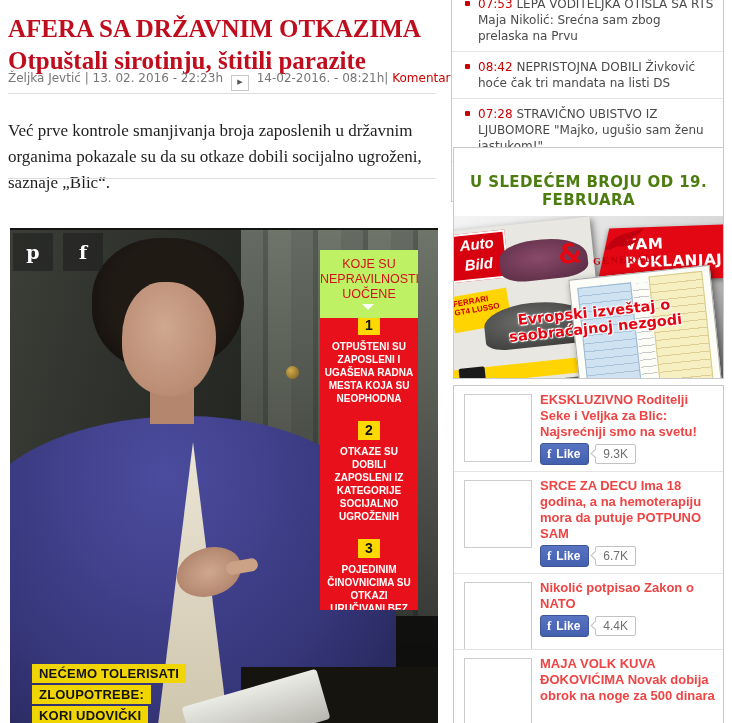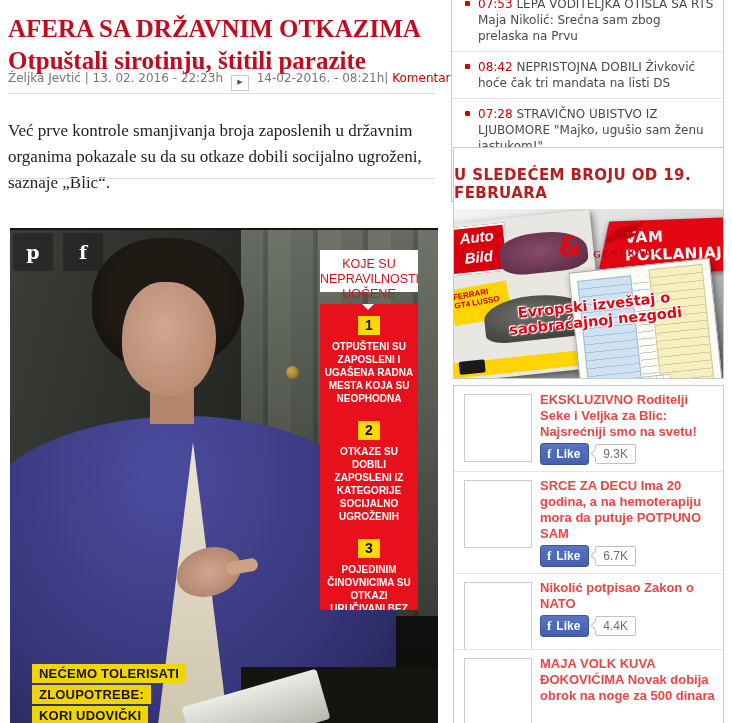--- a/index.html
+++ b/index.html
@@ -40,21 +40,21 @@
         background:radial-gradient(#cfa88f,#a87a62);transform:rotate(-18deg);}
   .finger{position:absolute;left:216px;top:330px;width:32px;height:13px;border-radius:7px;background:#cba286;transform:rotate(-10deg);}
   .desk{position:absolute;right:0;bottom:0;width:46%;height:58px;background:#16140f;}
   .paper{position:absolute;left:176px;bottom:-14px;width:140px;height:52px;border-radius:4px;
          background:linear-gradient(#ebebe6,#b8b8b0);transform:rotate(-16deg);}
 
   .share{position:absolute;left:3px;top:3px;}
   .btn-share{display:inline-block;width:40px;height:38px;margin-right:5px;background:rgba(30,30,30,.55);
              color:#fff;text-align:center;font:700 19px/38px "DejaVu Serif",serif;}
 
-  .info-head{position:absolute;left:310px;top:20px;width:98px;height:42px;background:#ffffff;color:#d6121c;
+  .info-head{position:absolute;left:310px;top:20px;width:98px;height:68px;background:#bef264;color:#d6121c;
              font:400 12.5px/15px "Liberation Sans",sans-serif;text-align:center;padding-top:7px;box-sizing:border-box;z-index:3;}
   .notch{position:absolute;left:352px;top:74px;width:0;height:0;border:6px solid transparent;border-top-color:#fff;z-index:4;}
   .info-body{position:absolute;left:310px;top:74px;width:98px;height:306px;background:#e8111b;
              text-align:center;padding-top:4px;box-sizing:border-box;z-index:2;overflow:hidden;}
   .badge{display:inline-block;width:22px;height:19px;background:#ffd800;color:#131313;
          font:700 14px/19px "Liberation Sans",sans-serif;margin:8px 0 5px;}
   .gap2{margin-top:16px;}
   .info-text{color:#fff;font:700 10px/13px "Liberation Sans",sans-serif;padding:0 3px;}
 
   .caption{position:absolute;left:22px;top:434px;z-index:3;}
@@ -67,21 +67,21 @@
              font-size:12px;line-height:16px;color:#4a4a4a;}
   .dot{position:absolute;left:13px;top:12px;width:5px;height:5px;background:#cc0000;border-radius:1px;}
   .news-time{color:#cc0000;}
   .news-footer{display:flex;justify-content:space-between;align-items:center;padding:8px 8px 8px 12px;}
   .news-footer-label{font-weight:700;font-size:13px;color:#333;}
   .arrow-btn{display:inline-block;width:26px;height:20px;border:1px solid #b9b9b9;background:#f3f3f3;
              color:#a9292b;font-size:10px;line-height:20px;text-align:center;margin-left:5px;cursor:pointer;}
 
   
   #banner{position:absolute;left:453px;top:147px;width:271px;height:232px;border:1px solid #c9c9c9;background:#fff;box-sizing:border-box;overflow:hidden;}
-  .banner-head{margin-top:18px;text-align:left;color:#b91c1c;font:700 15px/18px "DejaVu Sans",sans-serif;letter-spacing:.4px;}
+  .banner-head{margin-top:25px;text-align:center;color:#4d7c0f;font:700 15px/18px "DejaVu Sans",sans-serif;letter-spacing:.4px;}
   .promo{position:relative;margin-top:7px;height:197px;overflow:hidden;
          background:linear-gradient(160deg,#f5f5f5 0%,#d8d8d8 35%,#9a9a9a 70%,#5d5d5d 100%);}
   .mag{position:absolute;left:-8px;top:8px;width:152px;height:158px;transform:rotate(-6deg);
        background:#e9e7e1;box-shadow:2px 3px 7px rgba(0,0,0,.5);z-index:2;}
   .mag-logo{position:absolute;left:8px;top:4px;width:54px;height:44px;background:#d6000e;border:2px solid #fff;
             color:#fff;font:700 15px/20px "Liberation Sans",sans-serif;font-style:italic;text-align:center;}
   .mag-car1{position:absolute;right:6px;top:18px;width:88px;height:40px;border-radius:40% 50% 30% 30%;
             background:radial-gradient(ellipse at 45% 45%,#8a4a6a,#552940);}
   .mag-yellow{position:absolute;left:5px;top:64px;width:58px;height:36px;background:#ffd400;transform:rotate(-4deg);
               color:#c00;font:700 8px/9px "Liberation Sans",sans-serif;padding:3px;box-sizing:border-box;overflow:hidden;}
@@ -270,21 +270,21 @@
         <span class="like-btn">
             <span class="like-f">f</span>
             <span>Like</span>
           </span>
         <span class="like-count">9.3K</span>
       </div>
     </div>
 
     <div class="fb-item">
       <span class="fb-thumb"><span class="thumb-img t2"></span></span>
-      <div class="fb-title">SRCE ZA DECU Ima 20 godina, a na hemoterapiju mora da putuje POTPUNO SAM</div>
+      <div class="fb-title">SRCE ZA DECU Ima 18 godina, a na hemoterapiju mora da putuje POTPUNO SAM</div>
       <div class="like-row">
         <span class="like-btn">
             <span class="like-f">f</span>
             <span>Like</span>
           </span>
         <span class="like-count">6.7K</span>
       </div>
     </div>
 
     <div class="fb-item">

